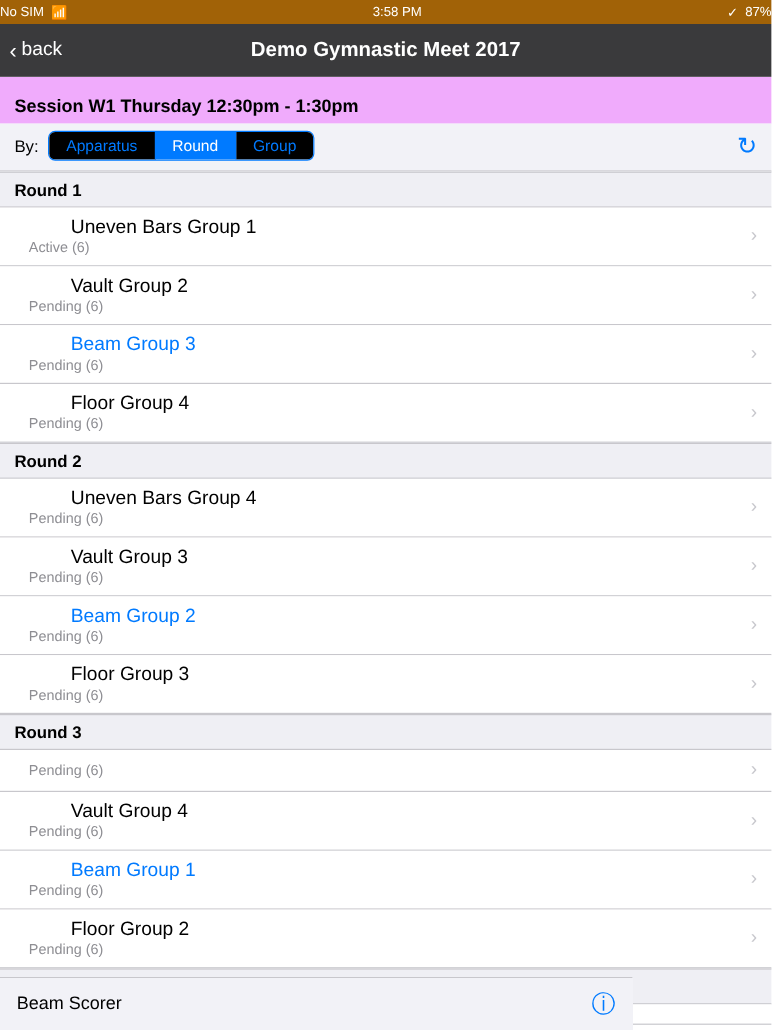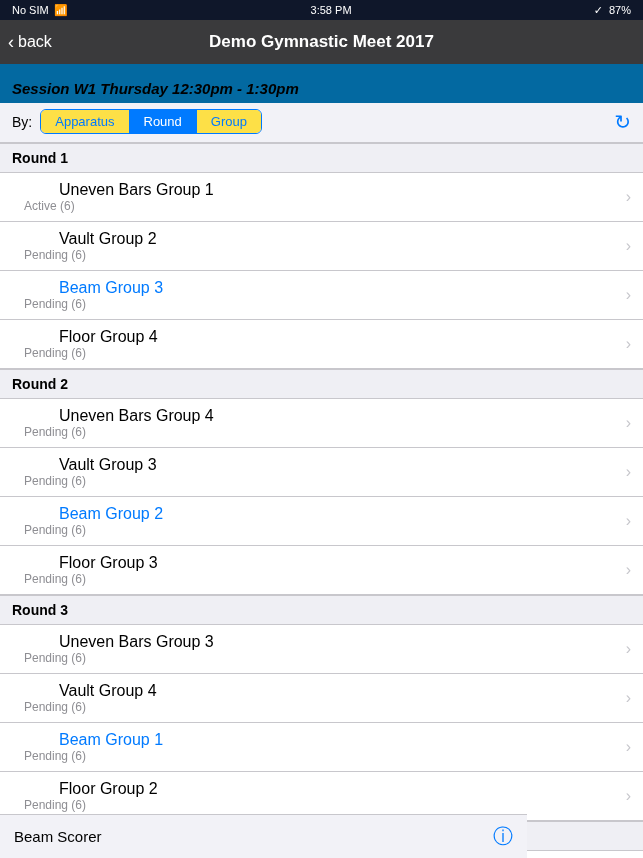--- a/index.html
+++ b/index.html
@@ -8,27 +8,27 @@
       font-family: -apple-system, 'Helvetica Neue', Helvetica, Arial, sans-serif;
       background: #ffffff;
       width: 643px;
       min-height: 858px;
       font-size: 14px;
       color: #000;
     }
 
     
     .status-bar {
-      background: #0f172a;
+      background: #a16207;
       color: white;
       height: 20px;
       display: flex;
       align-items: center;
       justify-content: space-between;
-      padding: 0 12px;
+      padding: 0 0;
       font-size: 11px;
     }
     .status-bar-left { display: flex; gap: 6px; align-items: center; }
     .status-bar-right { display: flex; gap: 6px; align-items: center; }
 
     
     .nav-bar {
       background: #3a3a3c;
       height: 44px;
       display: flex;
@@ -51,23 +51,22 @@
       line-height: 1;
     }
     .nav-title {
       color: white;
       font-size: 17px;
       font-weight: 600;
     }
 
     
     .session-header {
-      background: #0369a1;
+      background: #f0abfc;
       padding: 8px 12px 0 12px;
-      font-style: italic;
     }
     .session-title {
       font-size: 15px;
       font-weight: 600;
       color: #000;
       padding: 8px 0 6px 0;
     }
 
     
     .filter-bar {
@@ -88,21 +87,21 @@
       border: 1px solid #007aff;
       border-radius: 6px;
       overflow: hidden;
     }
     .filter-btn {
       padding: 4px 14px;
       font-size: 13px;
       cursor: pointer;
       border: none;
       outline: none;
-      background: #fde047;
+      background: #000000;
       color: #007aff;
     }
     .filter-btn.active {
       background: #007aff;
       color: white;
     }
     .filter-btn:not(:last-child) {
       border-right: 1px solid #007aff;
     }
     .refresh-icon {
@@ -271,21 +270,20 @@
     <div class="list-item">
       <div class="list-item-content">
         <div class="list-item-name">Floor Group 3</div>
         <div class="list-item-status">Pending (6)</div>
       </div>
       <div class="list-item-chevron">›</div>
     </div>
     <div class="round-header">Round 3</div>
     <div class="list-item">
       <div class="list-item-content">
-        <div class="list-item-name">Uneven Bars Group 3</div>
         <div class="list-item-status">Pending (6)</div>
       </div>
       <div class="list-item-chevron">›</div>
     </div>
     <div class="list-item">
       <div class="list-item-content">
         <div class="list-item-name">Vault Group 4</div>
         <div class="list-item-status">Pending (6)</div>
       </div>
       <div class="list-item-chevron">›</div>

